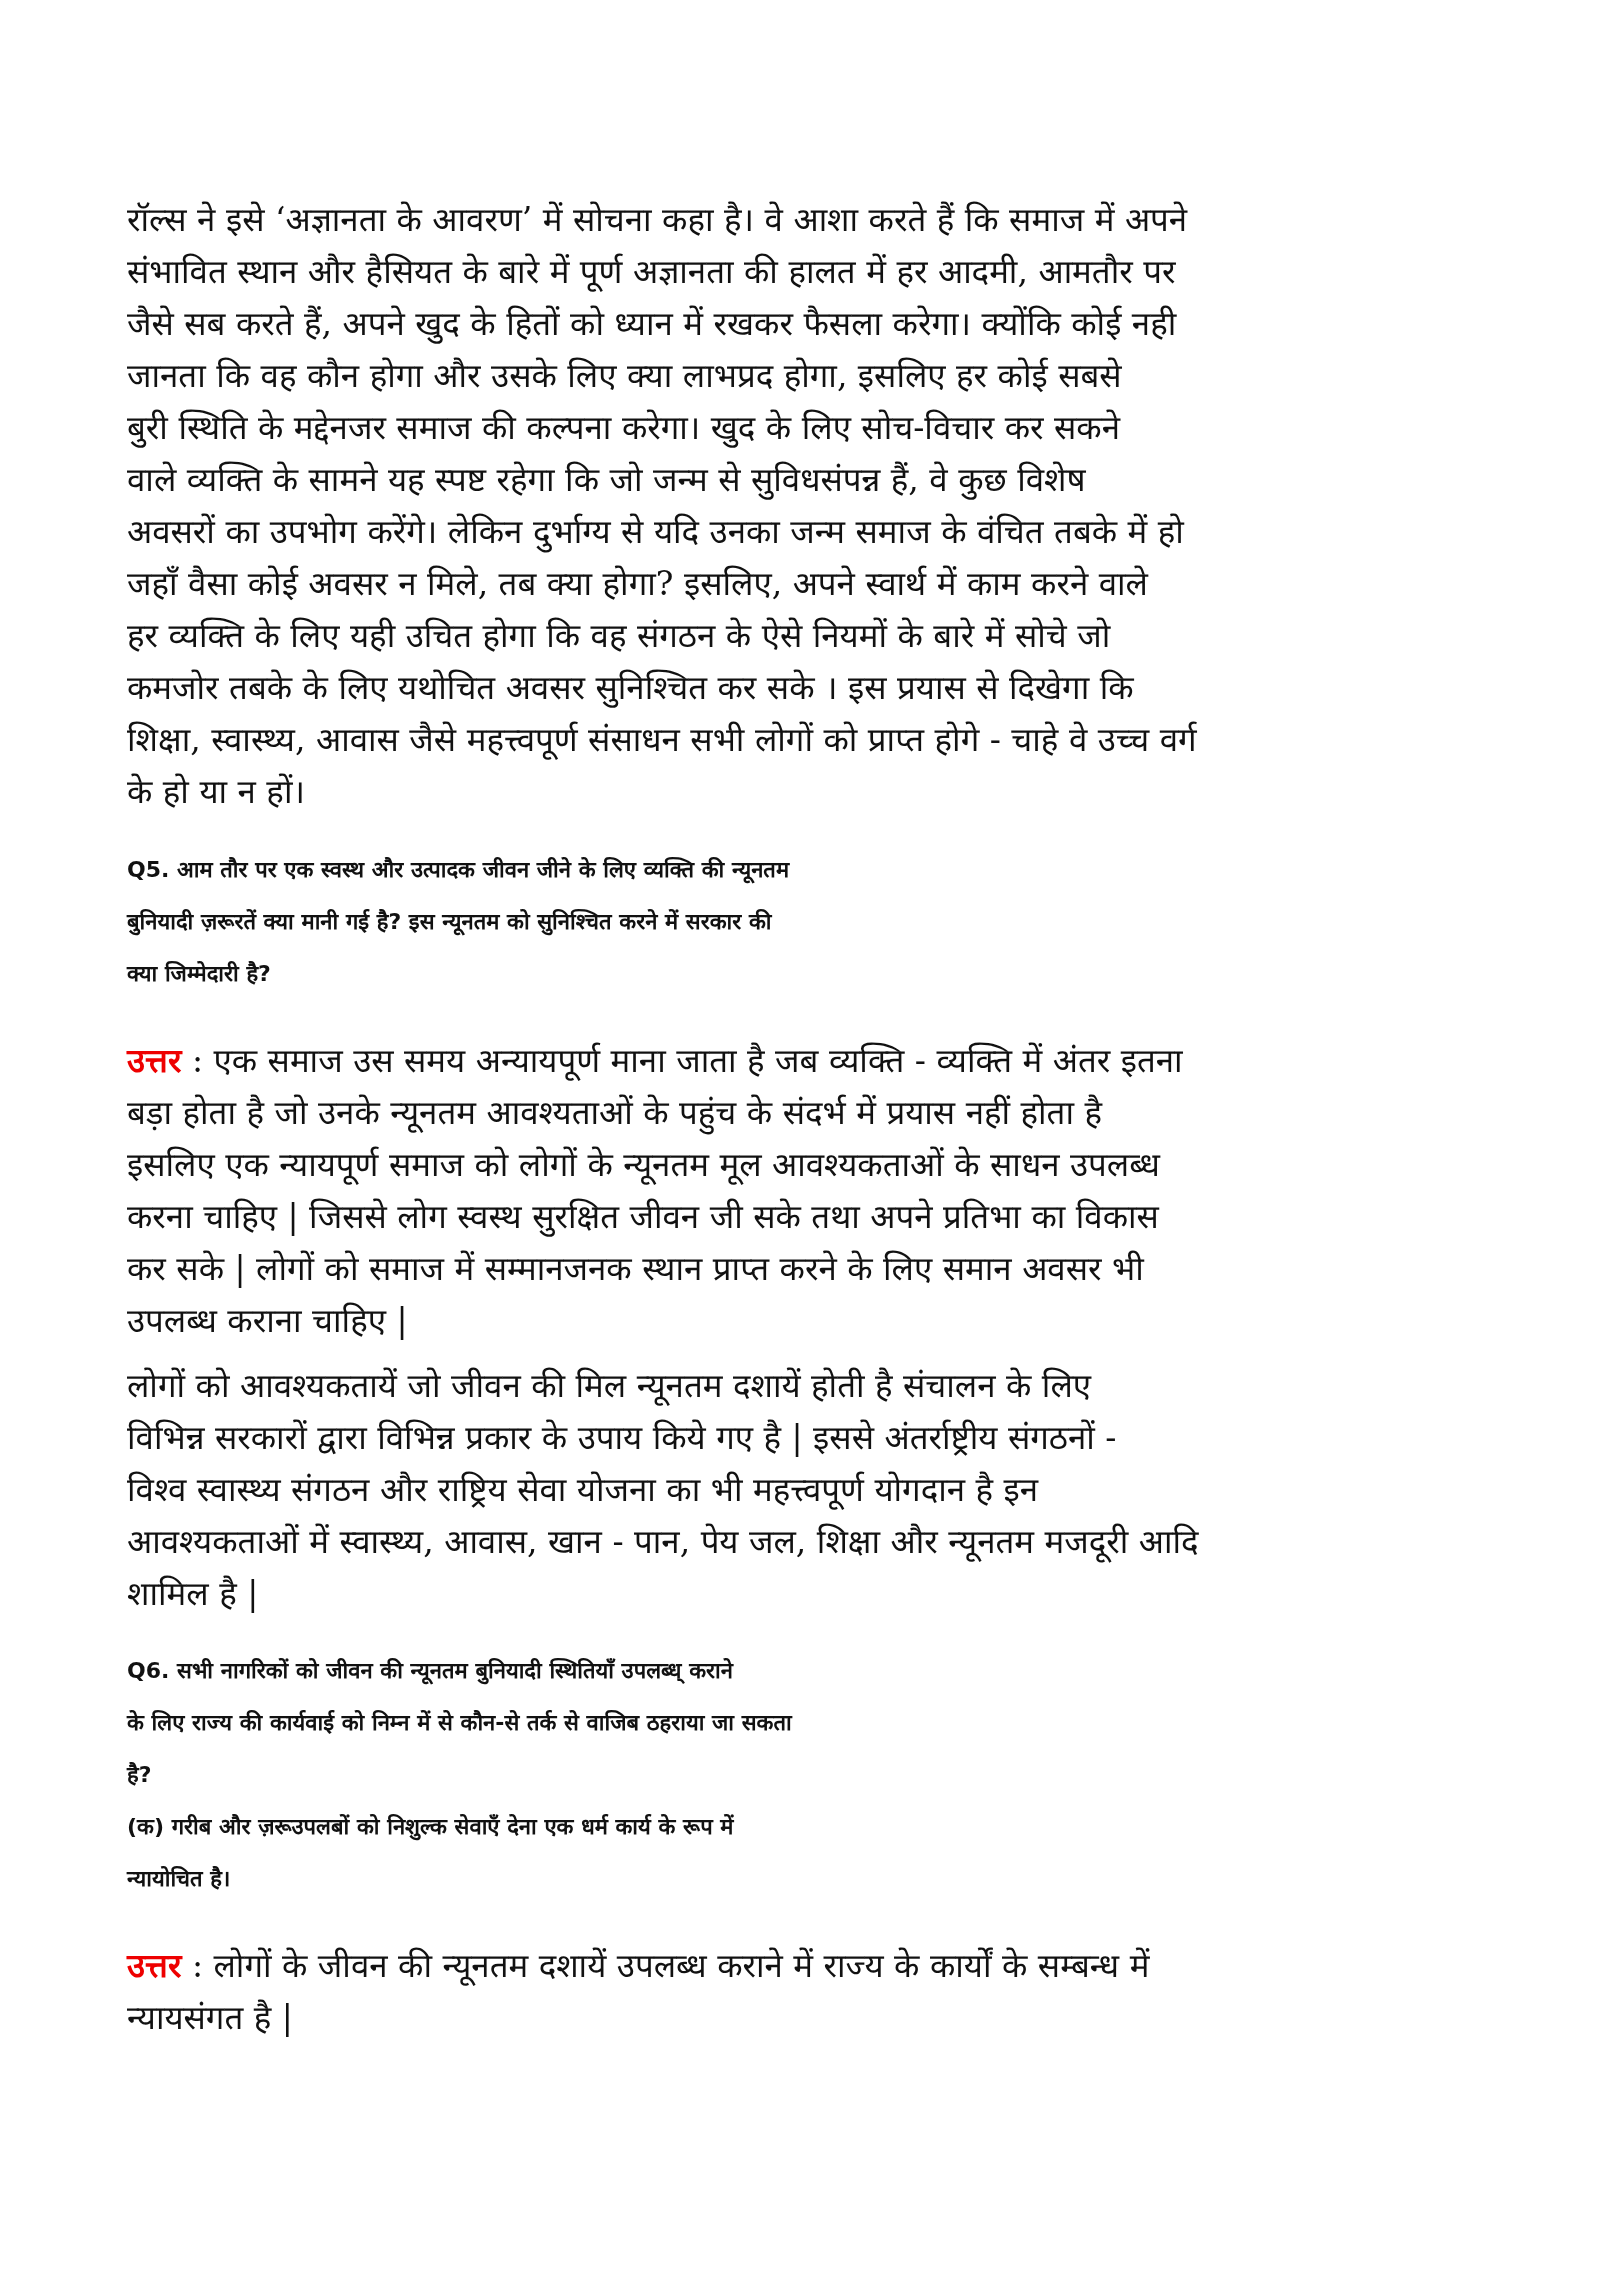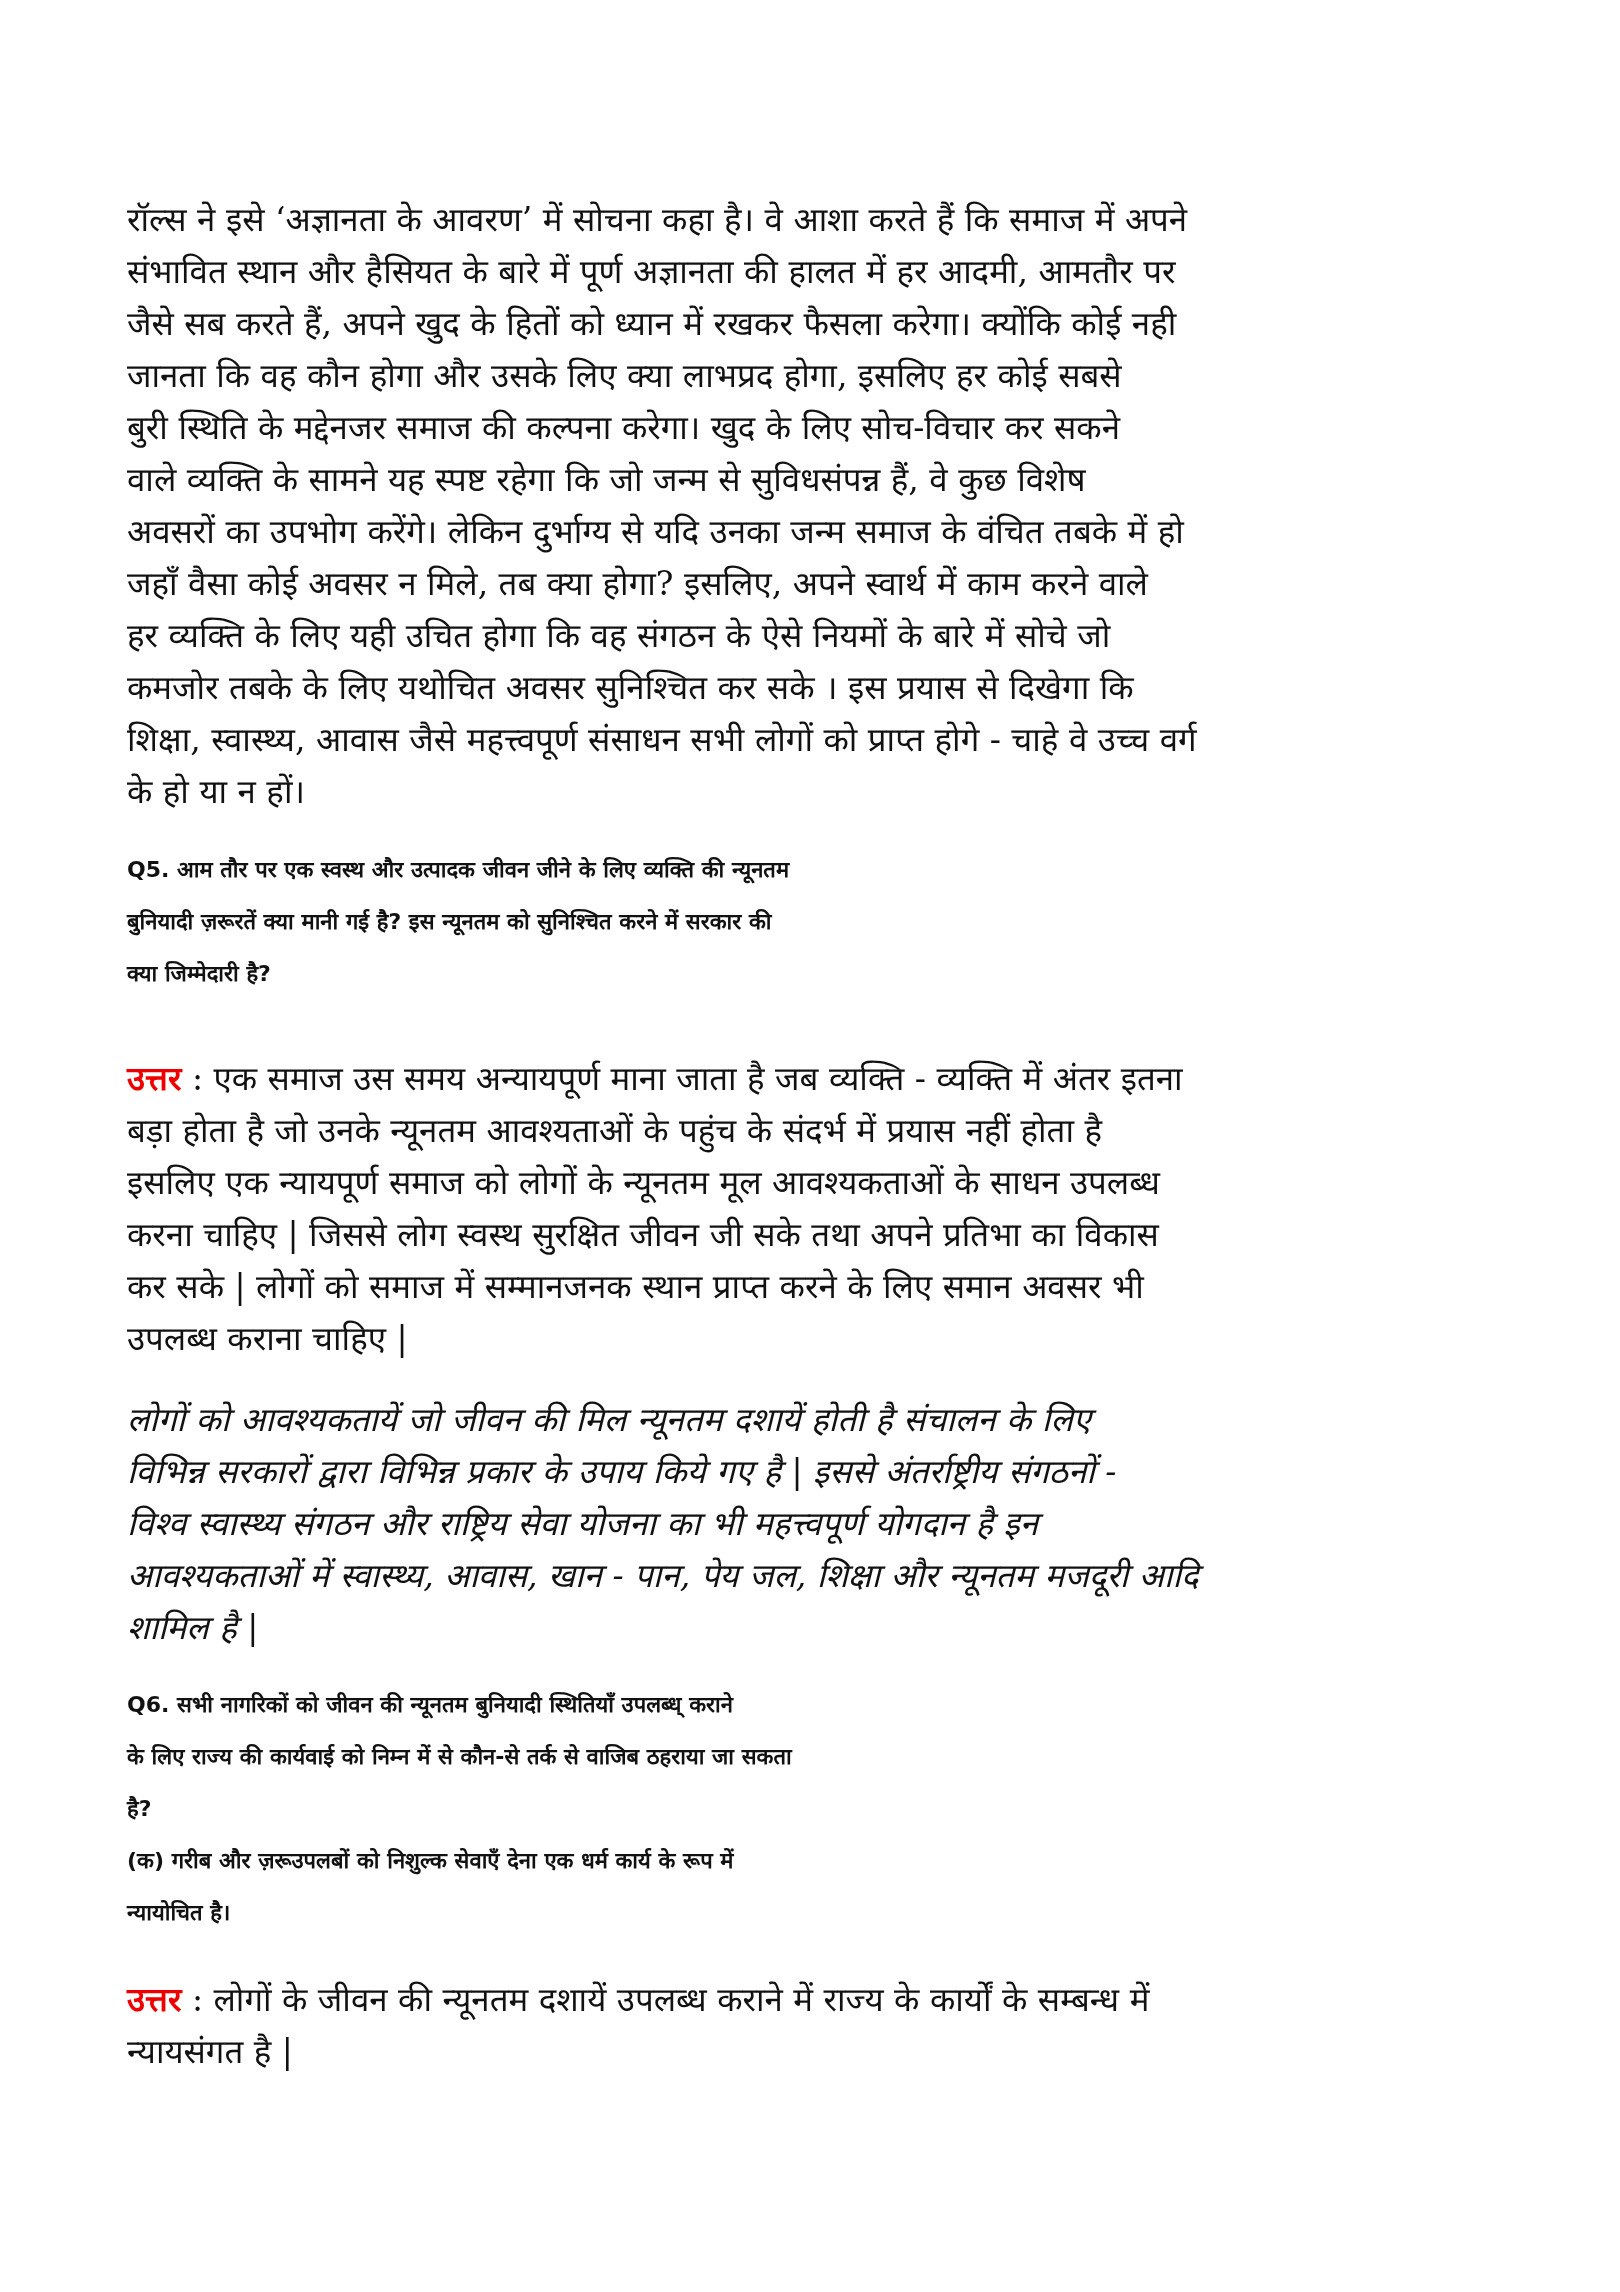--- a/index.html
+++ b/index.html
@@ -36,22 +36,22 @@
     line-height: 52px;
     color: var(--ink);
   }
   .q-heading {
     font-family: "DejaVu Sans", sans-serif;
     font-weight: 700;
     font-size: 22px;
     line-height: 52px;
   }
   .q5 { margin-top: 25.5px; }
-  .ans1 { margin-top: 53px; }
-  .needs { margin-top: 29px; font-style: italic; }
+  .ans1 { margin-top: 35px; }
+  .needs { margin-top: 13px; }
   .q6 { margin-top: 25.5px; }
   .ans2 { margin-top: 35px; }
   .ans-label {
     color: var(--answer-red);
     font-weight: 700;
     font-family: "DejaVu Sans", sans-serif;
   }
 </style>
 </head>
 <body>

